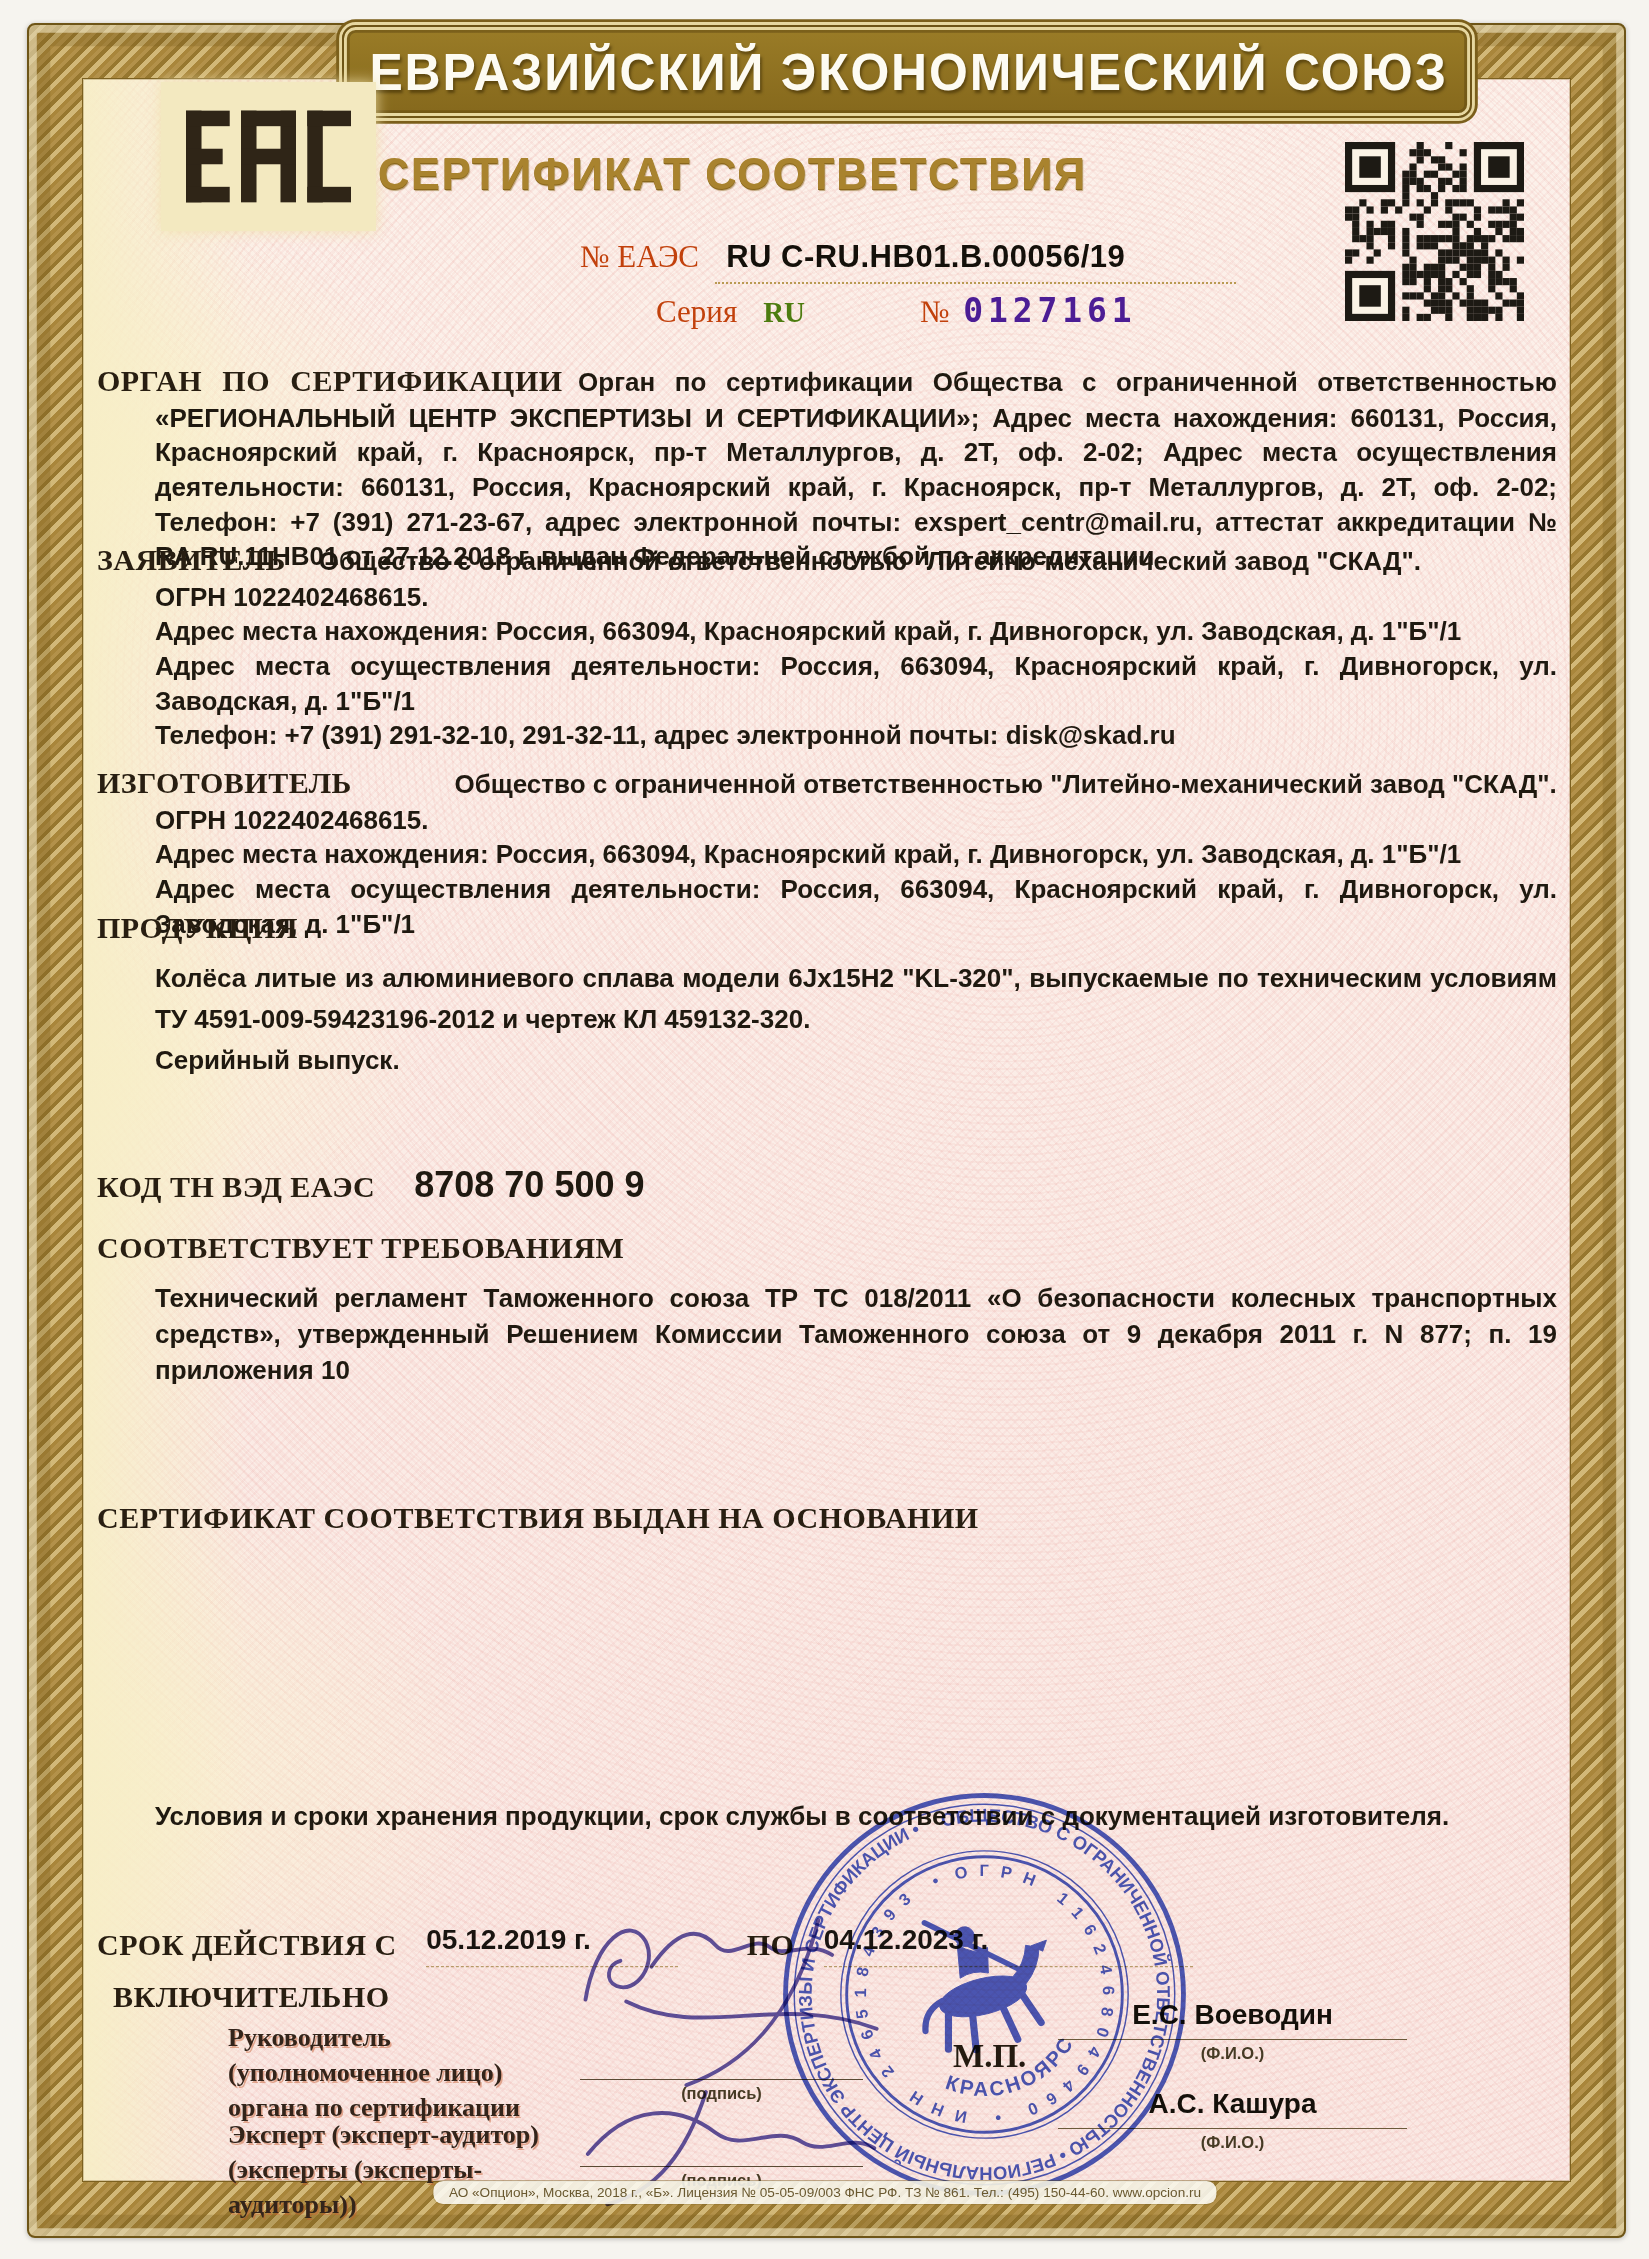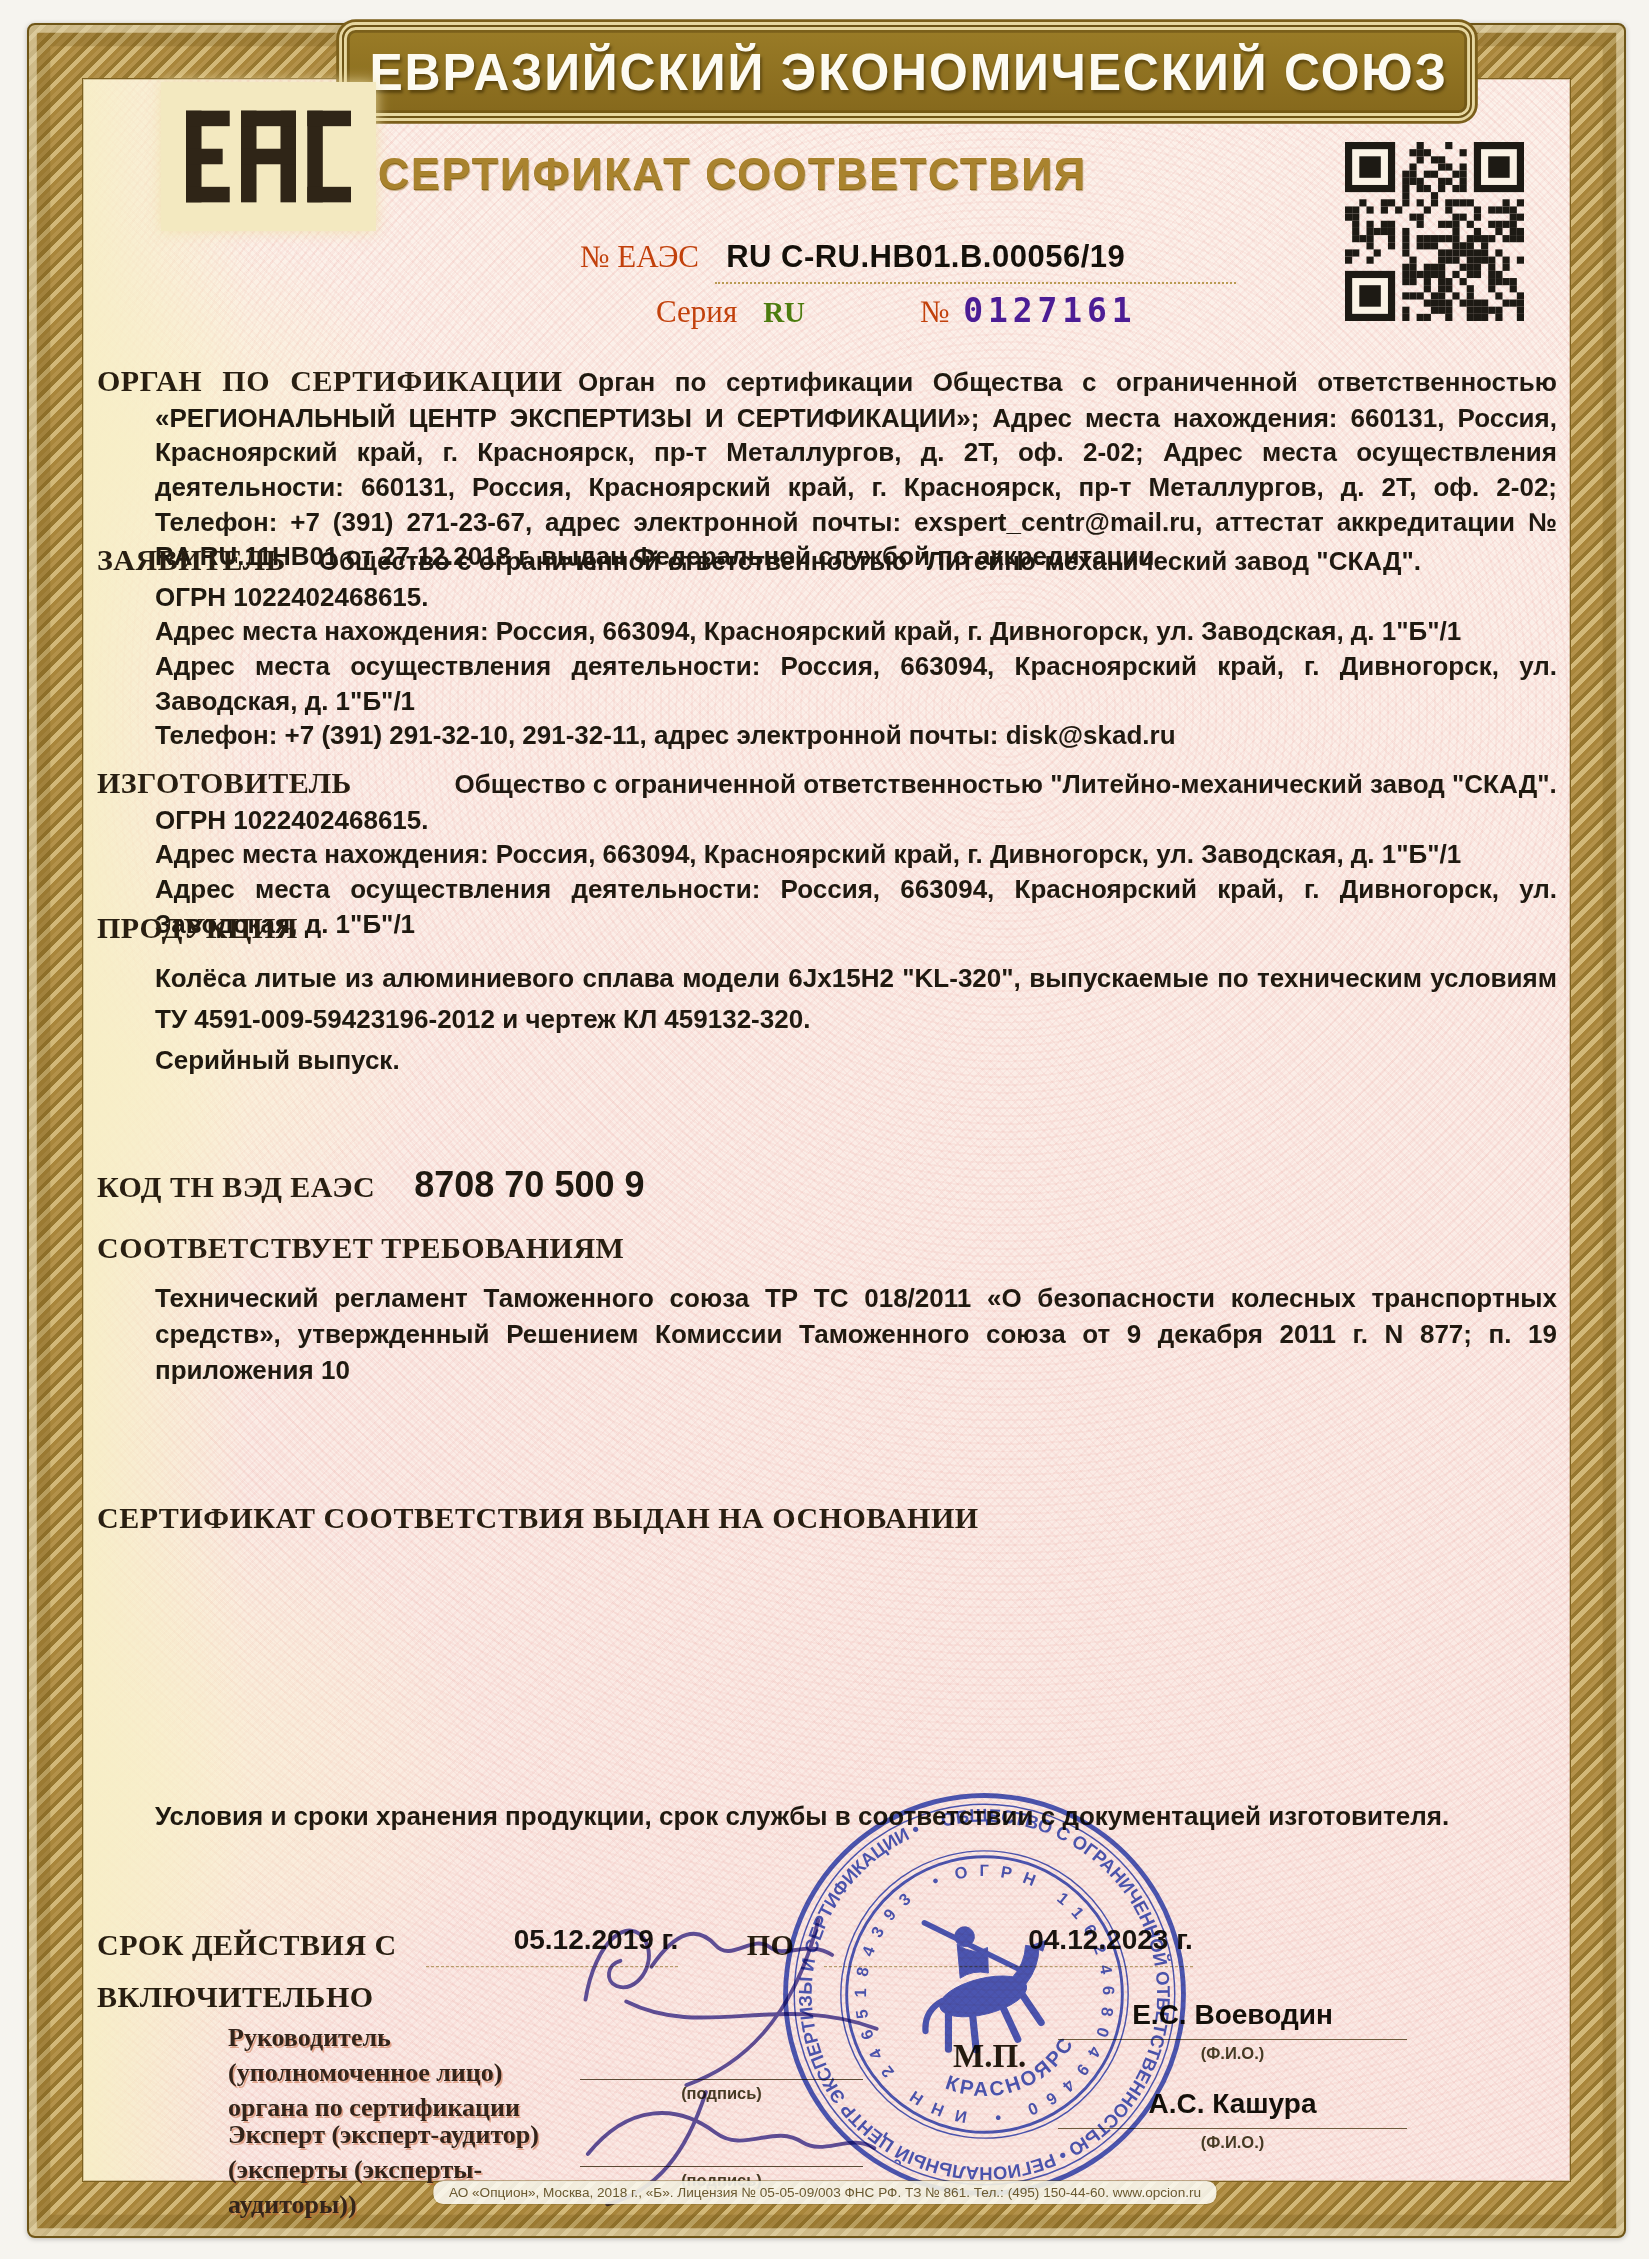--- a/index.html
+++ b/index.html
@@ -52,21 +52,21 @@
   .sec{position:absolute;left:97px;width:1460px;line-height:1.33;}
   .hang{padding-left:58px;text-indent:-58px;text-align:justify;margin:0;}
   .ind{margin-left:58px;}
   .just{text-align:justify;}
   .lh-lg{line-height:1.58;}
   .gap-r{padding-right:15.5px;}
   .small{font-weight:700;font-size:16.5px;color:#463a24;}
   .center{text-align:center;}
   .role{font-family:"Liberation Serif",serif;font-weight:700;font-size:26px;color:#33241a;
     line-height:1.35;text-shadow:1.5px 1.5px 0 rgba(196,92,45,.45);}
-  .u-date{display:inline-block;font-weight:700;font-size:28px;color:#191410;text-align:right;
+  .u-date{display:inline-block;font-weight:700;font-size:28px;color:#191410;text-align:left;
     border-bottom:1.9px dashed #a8894d;padding-bottom:7.8px;transform:translateY(-5.8px);}
   .name{font-weight:700;font-size:28px;color:#14100a;padding-bottom:7.8px;border-bottom:1.9px solid #6b5a3a;}
   .sigline .line-draw{height:43px;border-bottom:1.9px solid #5a4a33;margin-bottom:3.9px;}
   .mp{position:absolute;left:953px;top:2038px;font-family:"Liberation Serif",serif;font-weight:700;
     font-size:33px;color:#241a10;}
   .stamp{position:absolute;left:771px;top:1781px;mix-blend-mode:multiply;opacity:.92;
     transform:rotate(-14deg);}
   .sig{position:absolute;mix-blend-mode:multiply;}
   .footer-strip{position:absolute;left:50%;transform:translateX(-50%);top:2181px;
     background:rgba(252,250,244,.88);border-radius:9.7px;padding:3.9px 15.5px;white-space:nowrap;
@@ -382,21 +382,21 @@
   <div class="sec" style="top:1791px;">
     <div class="bt ind just" style="margin-top:7.8px;line-height:1.38;">Условия и сроки хранения продукции, срок службы в соответствии с документацией изготовителя.</div>
   </div>
 
   <div class="sec" style="top:1925px;white-space:nowrap;">
     <span class="sh">СРОК ДЕЙСТВИЯ С</span>
     <span class="u-date" style="min-width:252px;margin-left:25px;">05.12.2019 г.</span>
     <span class="sh" style="margin-left:64px;">ПО</span>
     <span class="u-date" style="min-width:369px;margin-left:25px;">04.12.2023 г.</span>
   </div>
-  <div class="abs sh" style="left:97px;top:1980px;">ВКЛЮЧИТЕЛЬНО</div>
+  <div class="abs sh" style="left:113px;top:1980px;">ВКЛЮЧИТЕЛЬНО</div>
 
   <div class="abs role" style="left:228px;top:2020px;width:344px;">Руководитель (уполномоченное лицо) органа по сертификации</div>
   <div class="abs sigline" style="left:580px;top:2036px;width:283px;">
     <div class="line-draw"></div>
     <div class="small center">(подпись)</div>
   </div>
   <div class="mp">М.П.</div>
   <div class="abs center" style="left:1058px;top:1999px;width:349px;">
     <div class="name">Е.С. Воеводин</div>
     <div class="small center" style="margin-top:3.9px;">(Ф.И.О.)</div>

